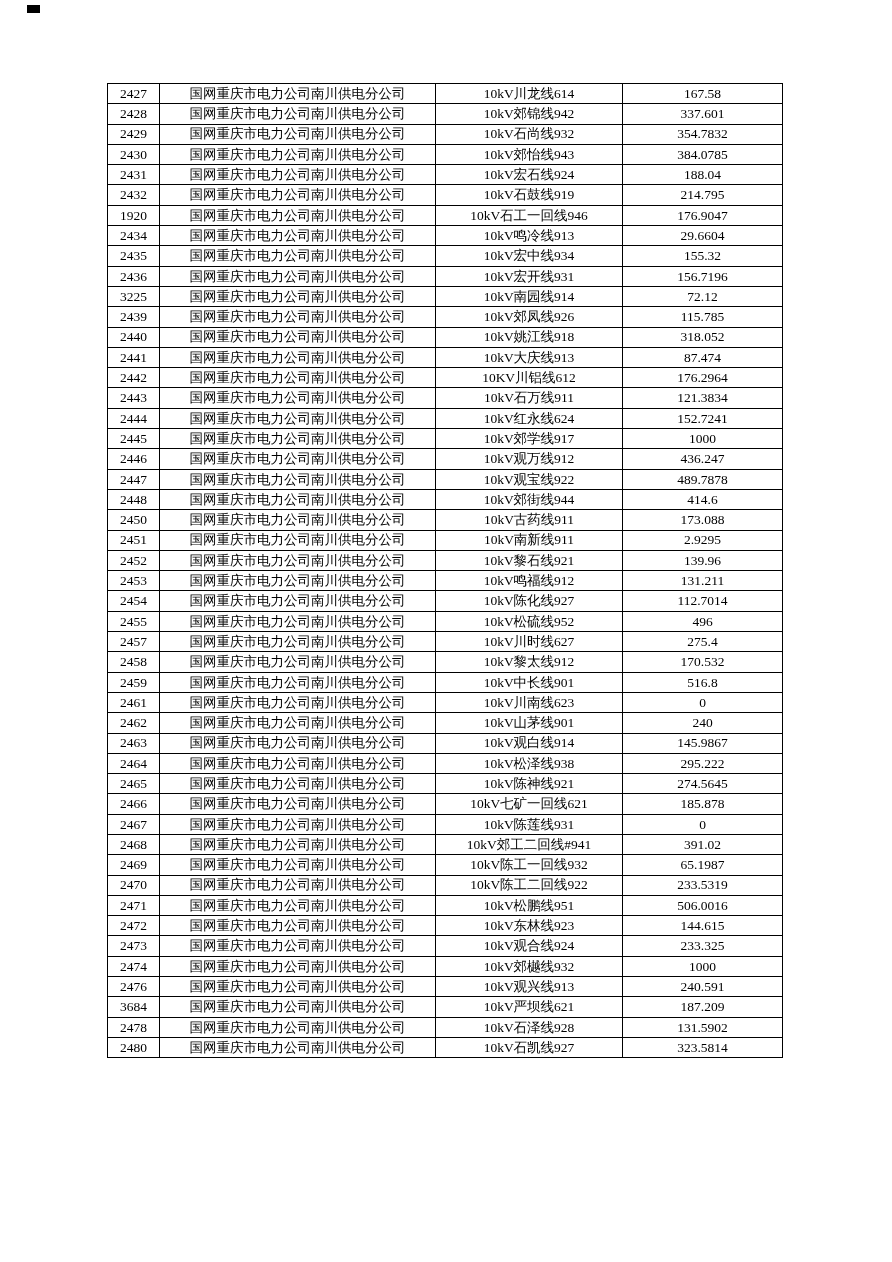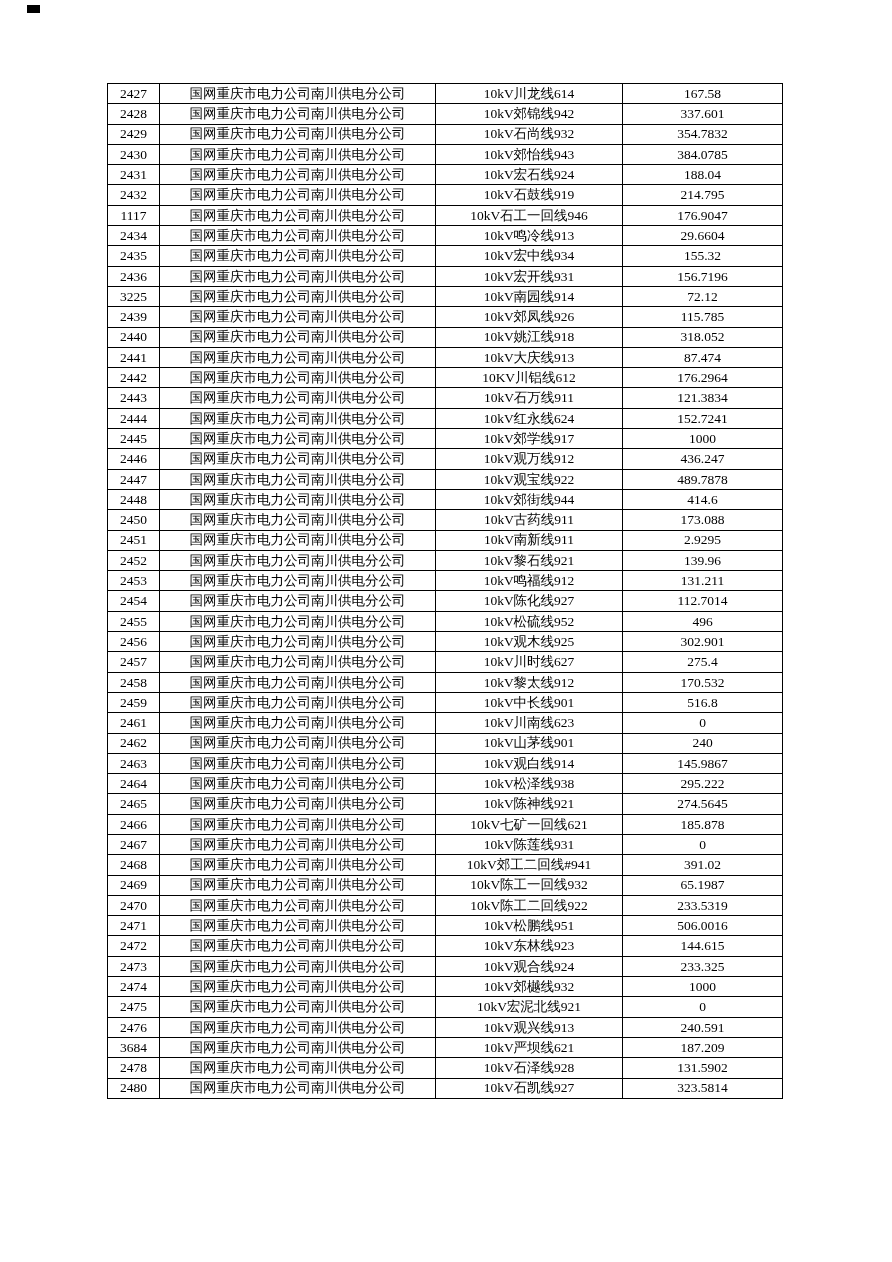--- a/index.html
+++ b/index.html
@@ -90,21 +90,21 @@
         <td>10kV宏石线924</td>
         <td>188.04</td>
       </tr>
       <tr>
         <td>2432</td>
         <td>国网重庆市电力公司南川供电分公司</td>
         <td>10kV石鼓线919</td>
         <td>214.795</td>
       </tr>
       <tr>
-        <td>1117</td>
+        <td>1920</td>
         <td>国网重庆市电力公司南川供电分公司</td>
         <td>10kV石工一回线946</td>
         <td>176.9047</td>
       </tr>
       <tr>
         <td>2434</td>
         <td>国网重庆市电力公司南川供电分公司</td>
         <td>10kV鸣冷线913</td>
         <td>29.6604</td>
       </tr>
@@ -216,26 +216,20 @@
         <td>10kV陈化线927</td>
         <td>112.7014</td>
       </tr>
       <tr>
         <td>2455</td>
         <td>国网重庆市电力公司南川供电分公司</td>
         <td>10kV松硫线952</td>
         <td>496</td>
       </tr>
       <tr>
-        <td>2456</td>
-        <td>国网重庆市电力公司南川供电分公司</td>
-        <td>10kV观木线925</td>
-        <td>302.901</td>
-      </tr>
-      <tr>
         <td>2457</td>
         <td>国网重庆市电力公司南川供电分公司</td>
         <td>10kV川时线627</td>
         <td>275.4</td>
       </tr>
       <tr>
         <td>2458</td>
         <td>国网重庆市电力公司南川供电分公司</td>
         <td>10kV黎太线912</td>
         <td>170.532</td>
@@ -322,26 +316,20 @@
         <td>2473</td>
         <td>国网重庆市电力公司南川供电分公司</td>
         <td>10kV观合线924</td>
         <td>233.325</td>
       </tr>
       <tr>
         <td>2474</td>
         <td>国网重庆市电力公司南川供电分公司</td>
         <td>10kV郊樾线932</td>
         <td>1000</td>
-      </tr>
-      <tr>
-        <td>2475</td>
-        <td>国网重庆市电力公司南川供电分公司</td>
-        <td>10kV宏泥北线921</td>
-        <td>0</td>
       </tr>
       <tr>
         <td>2476</td>
         <td>国网重庆市电力公司南川供电分公司</td>
         <td>10kV观兴线913</td>
         <td>240.591</td>
       </tr>
       <tr>
         <td>3684</td>
         <td>国网重庆市电力公司南川供电分公司</td>

